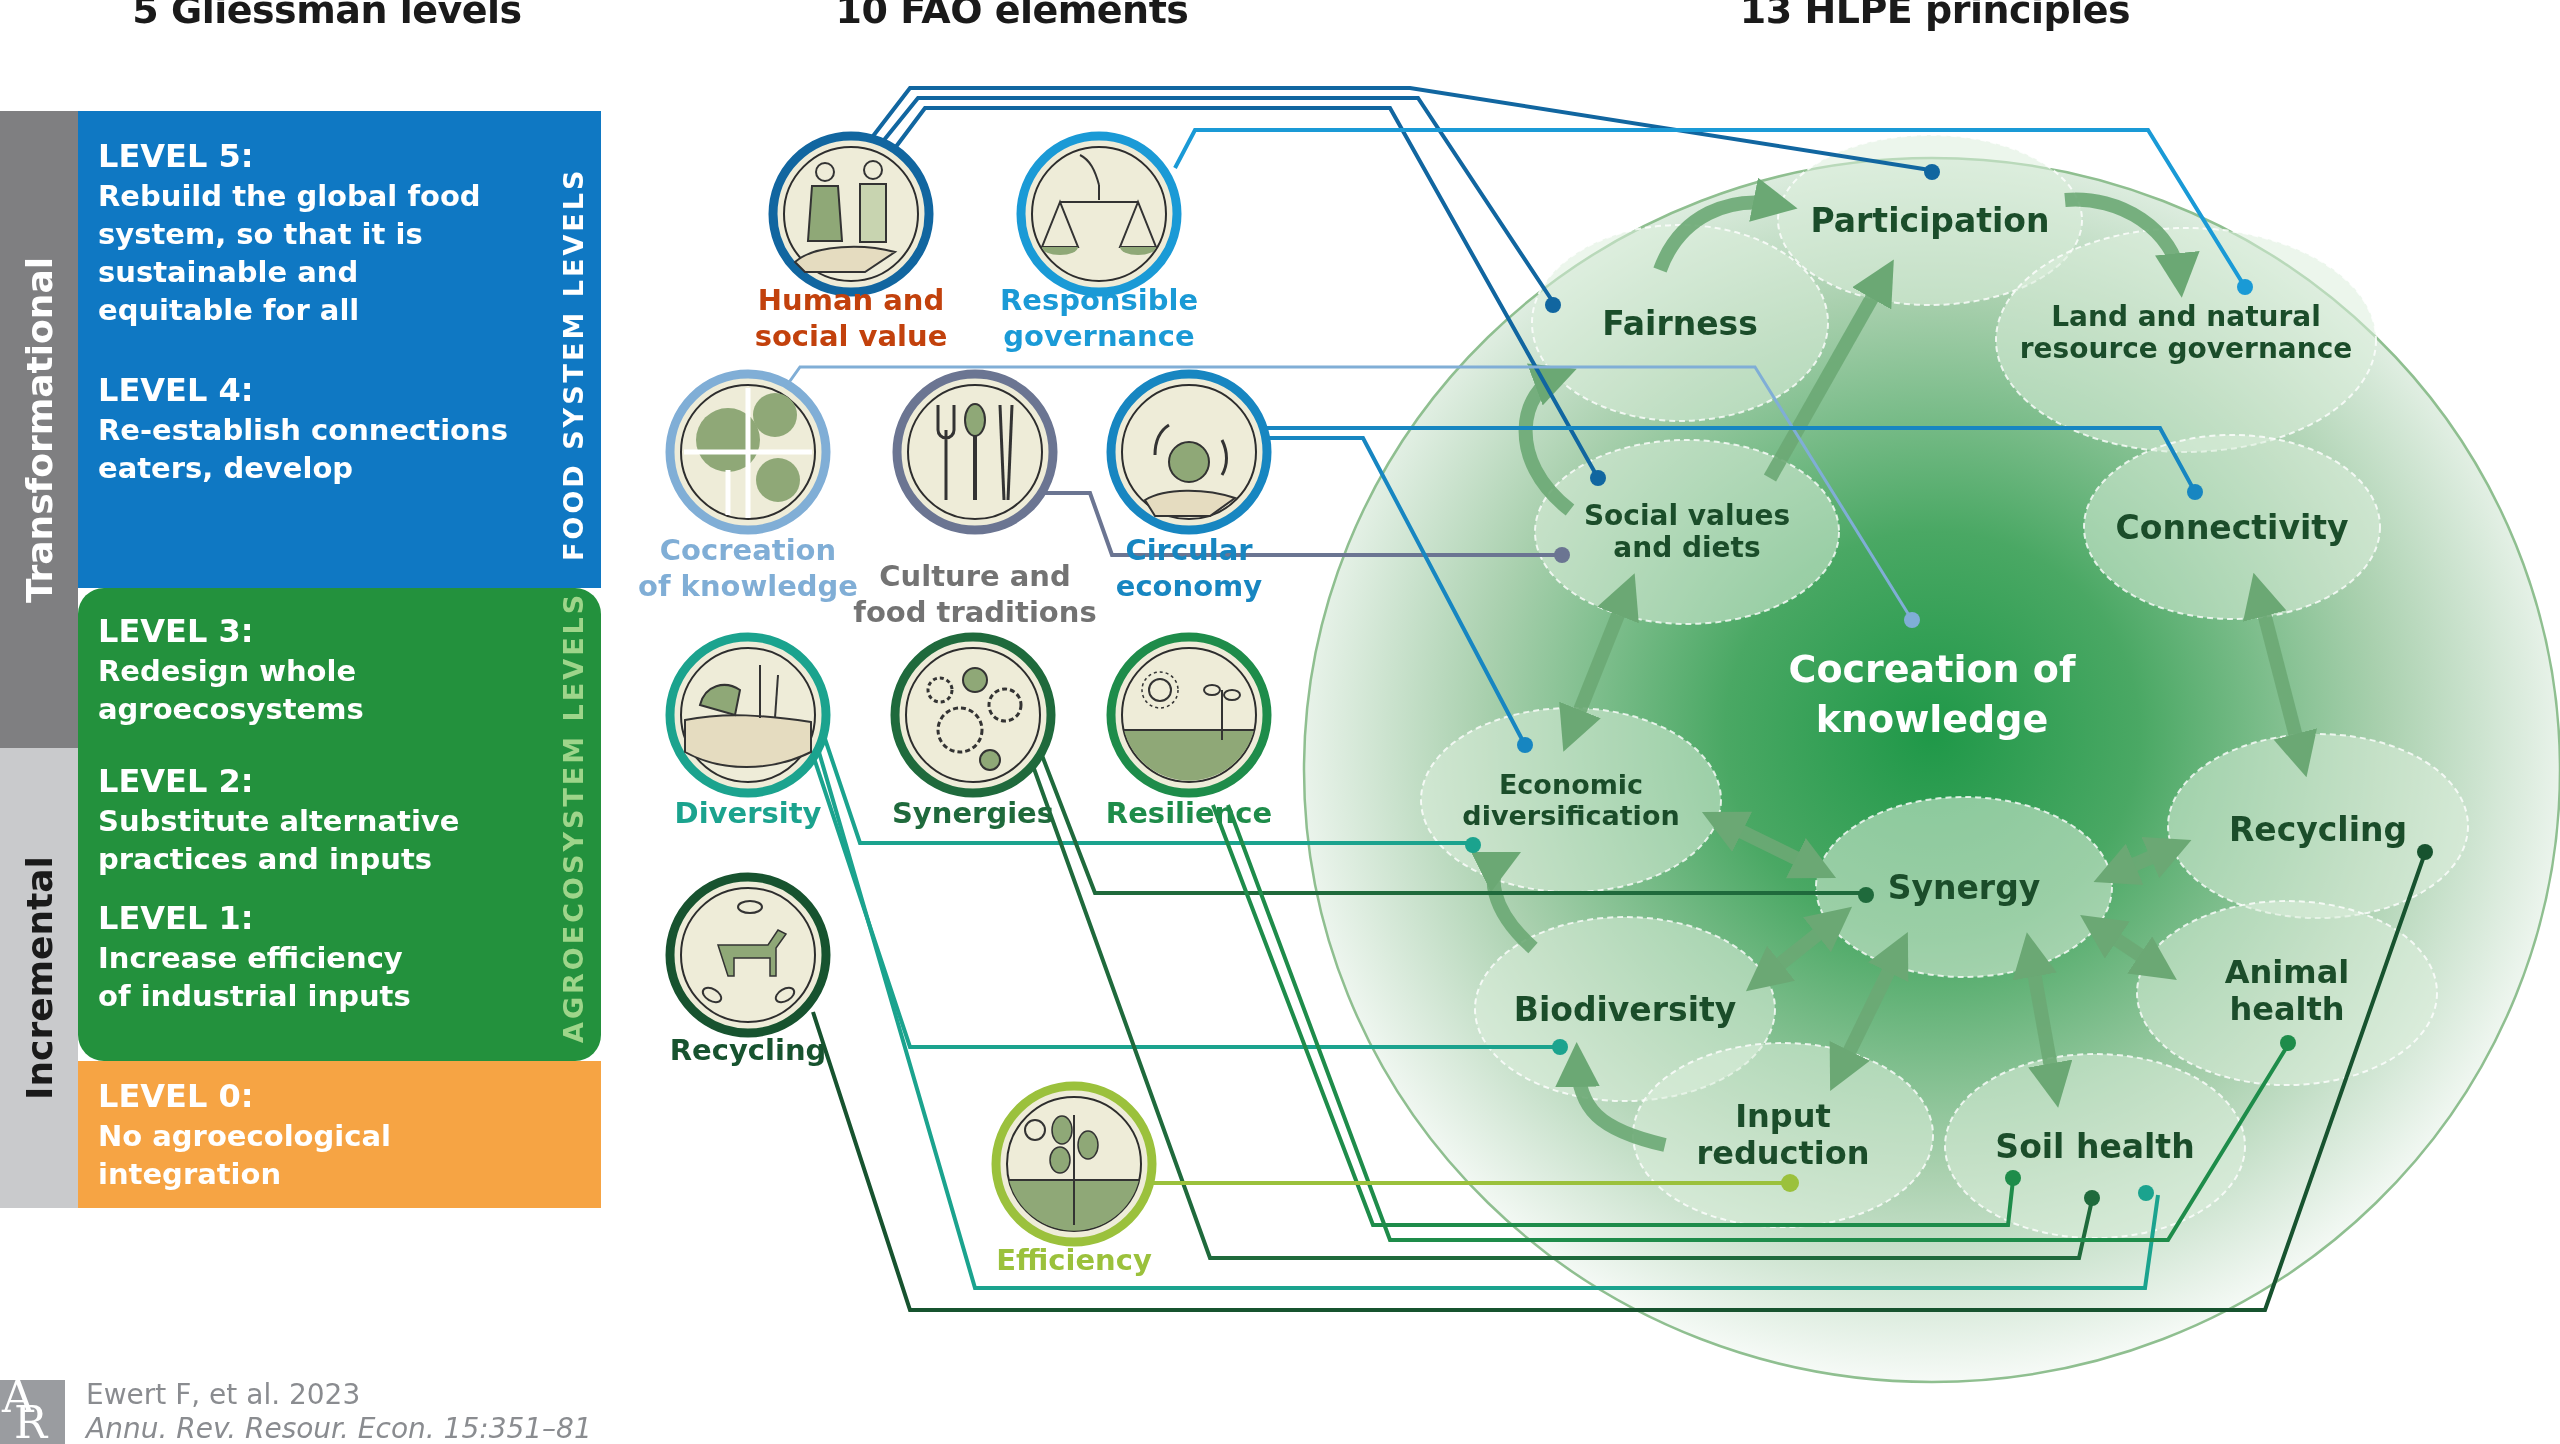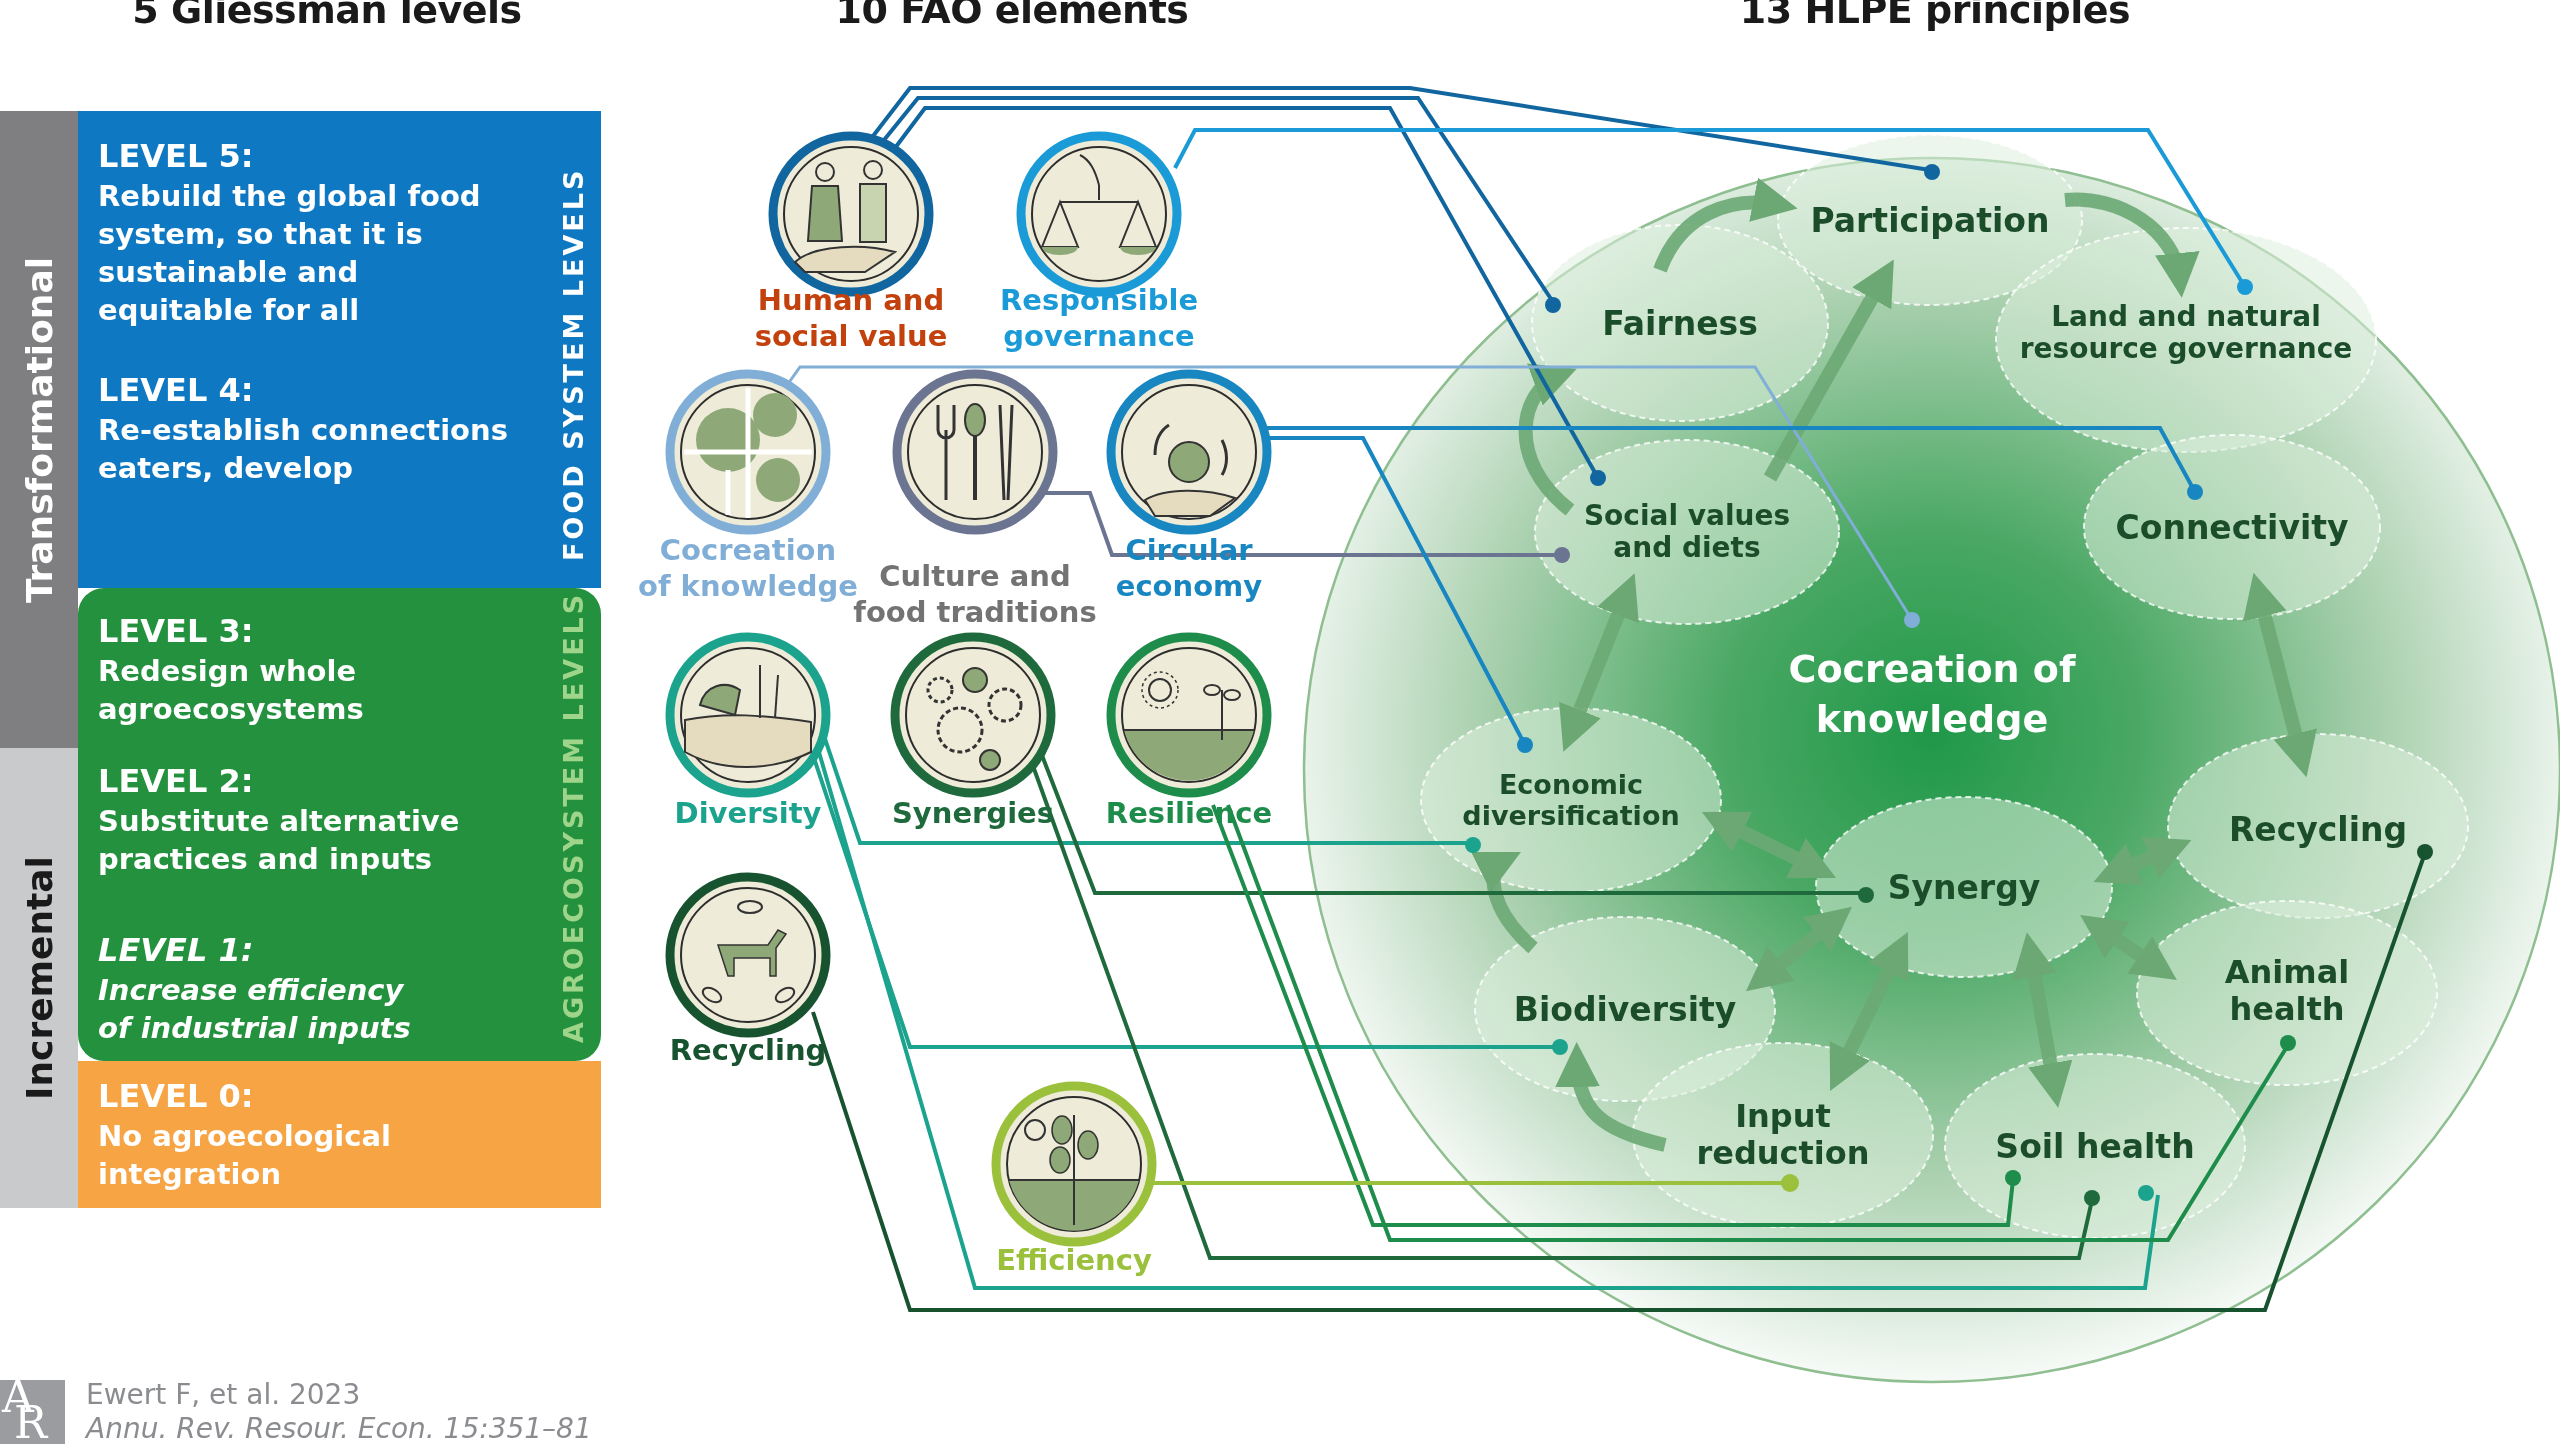--- a/index.html
+++ b/index.html
@@ -53,21 +53,21 @@
   <div class="lvl" style="top:22px;">
     <span class="t">LEVEL 3:</span>
     <div>Redesign whole</div>
     <div>agroecosystems</div>
   </div>
   <div class="lvl" style="top:172px;">
     <span class="t">LEVEL 2:</span>
     <div>Substitute alternative</div>
     <div>practices and inputs</div>
   </div>
-  <div class="lvl" style="top:341px;font-style:italic;">
+  <div class="lvl" style="top:309px;">
     <span class="t">LEVEL 1:</span>
     <div>Increase efficiency</div>
     <div>of industrial inputs</div>
   </div>
   <div class="side-label" style="color:#9ed58a;right:12px;top:25px;height:430px;transform:rotate(180deg);">AGROECOSYSTEM LEVELS</div>
 </div>
 
 <div class="level-box" style="top:1061px;height:147px;background:#f6a444;">
   <div class="lvl" style="top:14px;">
     <span class="t">LEVEL 0:</span>

